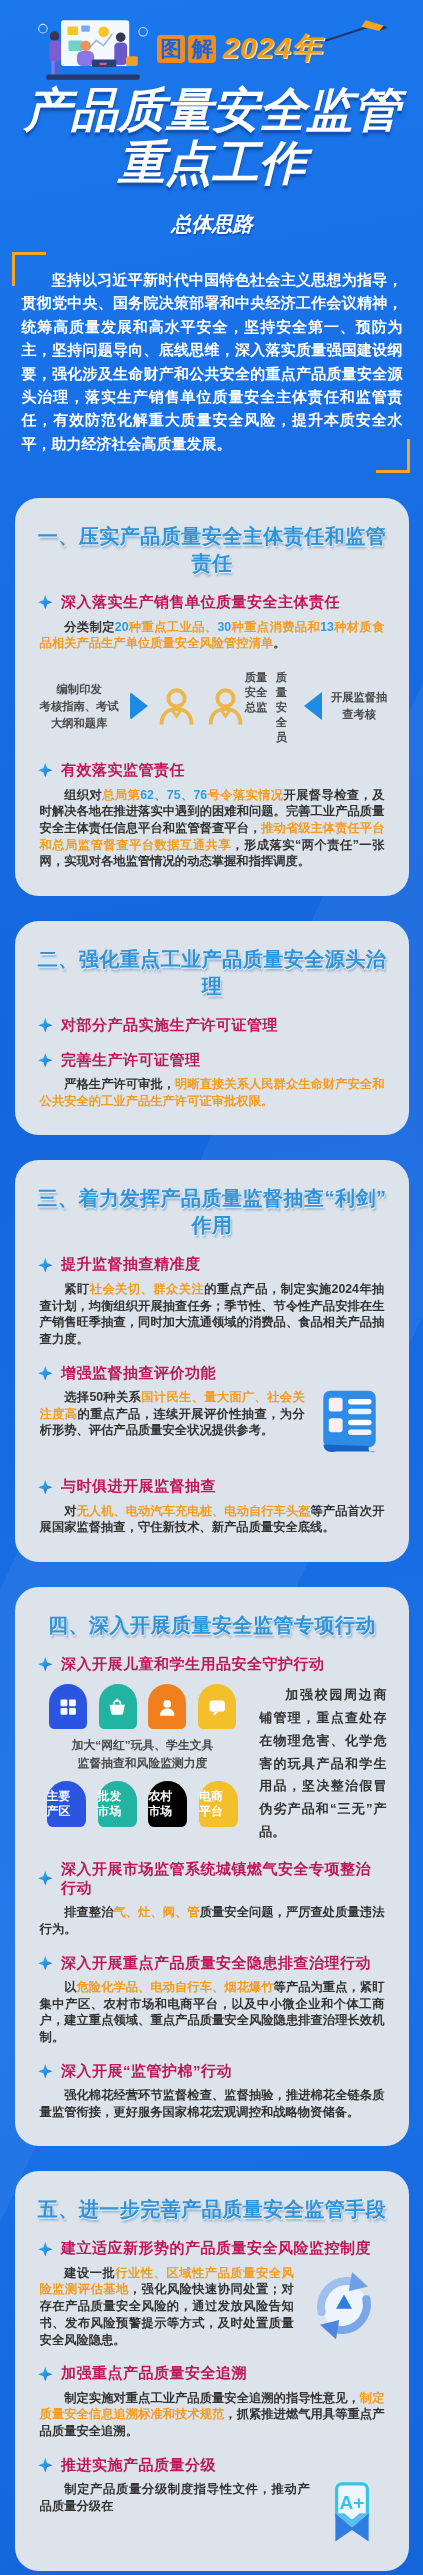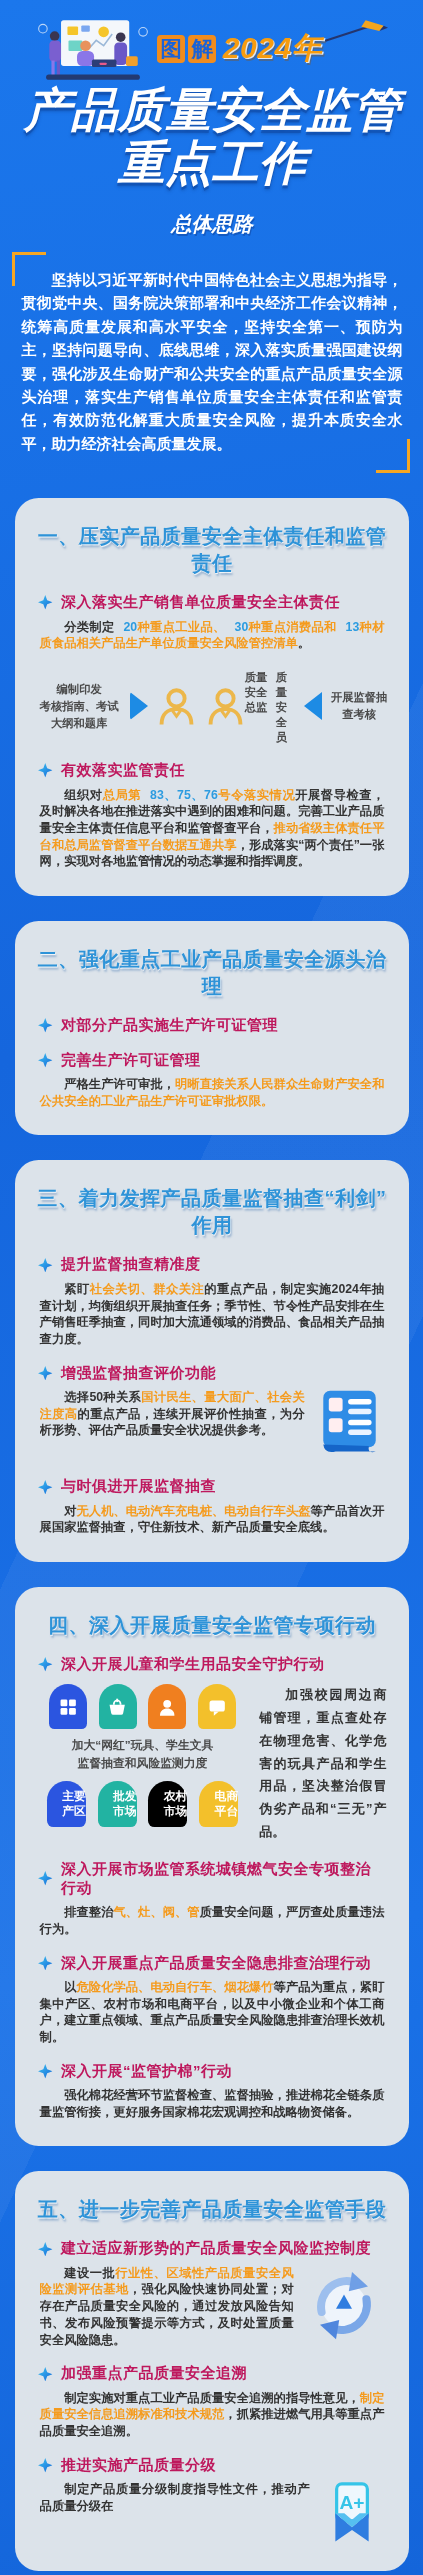--- a/index.html
+++ b/index.html
@@ -35,21 +35,21 @@
   .card::before{content:"";position:absolute;left:9.7px;top:-5.4px;right:32px;height:21.4px;
     background:rgba(10,60,150,.28);border-radius:16px;z-index:-1;}
   .card-title{margin:0 0 5.4px;text-align:center;font-size:20px;font-weight:900;color:#2e93d8;letter-spacing:0.5px;
     text-shadow:0.5px 1.1px 0 rgba(255,255,255,.75),1.6px 2.7px 2.1px rgba(25,90,160,.35);}
   .bullet{display:flex;align-items:center;gap:8px;margin:16px 2.1px 2.1px;}
   .bullet .star{flex:0 0 auto;width:14.5px;height:14.5px;}
   .bullet h3{margin:0;font-size:15px;font-weight:800;color:#be185d;letter-spacing:0.5px;}
   .para{margin:6.4px 3.2px 3.2px;font-size:12.3px;line-height:1.36;font-weight:600;color:#333;
     text-align:justify;text-indent:2em;}
   .hl{color:#f59b1d;}
-  .num{color:#2d9ce0;margin-left:9px;}
+  .num{color:#2d9ce0;}
   .flow{overflow:hidden;margin:3.2px 3.2px 0;}
   .flow .ficon{float:right;margin:2.1px 0 4.3px 10.7px;}
   .flow .para{margin:3.2px 0 0;}
   
   .diagram{display:flex;align-items:center;justify-content:center;gap:8.6px;margin:15px 0 5.4px;}
   .dg-label{font-size:11.3px;font-weight:700;color:#4a4a4a;text-align:center;line-height:1.5;}
   .arr{width:0;height:0;border-top:14px solid transparent;border-bottom:14px solid transparent;}
   .arr.r{border-left:18px solid #1d8be4;border-radius:3.2px;}
   .arr.l{border-right:18px solid #1d8be4;}
   .persons{display:flex;flex-direction:row;align-items:center;}
@@ -57,21 +57,21 @@
   .person-row svg{width:39px;height:39px;}
   .person-caption{display:flex;gap:7.5px;margin-top:3.2px;}
   .person-caption span{font-size:11.3px;font-weight:700;color:#4a4a4a;}
   
   .panel{display:flex;gap:11.8px;margin:10.7px 1.1px 4.3px;}
   .panel-left{flex:0 0 210px;}
   .arch-row{display:flex;justify-content:center;gap:11.8px;}
   .arch{width:38px;height:45px;border-radius:19px 19px 5.4px 5.4px;display:flex;align-items:center;justify-content:center;}
   .arch svg{width:20.4px;height:20.4px;}
   .arch-badge{width:39px;height:46px;border-radius:19.3px 19.3px 6.4px 6.4px;display:flex;flex-direction:column;
-    align-items:flex-end;justify-content:center;color:#fff;font-size:11.8px;font-weight:800;line-height:1.25;}
+    align-items:flex-start;justify-content:center;color:#fff;font-size:11.8px;font-weight:800;line-height:1.25;}
   .panel-caption{margin:7.5px 0 8.6px;text-align:center;font-size:11.8px;font-weight:700;color:#4a4a4a;line-height:1.5;}
   .panel-right{flex:1;}
   .panel-right .para{margin:0;font-size:13px;line-height:1.75;}
 </style>
 </head>
 <body>
 
 <svg width="0" height="0" style="position:absolute">
   <defs>
     <linearGradient id="gblue" x1="0" y1="0" x2="1" y2="1">
@@ -165,21 +165,21 @@
       </div>
       <div class="arr l"></div>
       <div class="dg-label">开展监督抽查考核</div>
     </div>
     <div class="bullet">
       <svg class="star" viewBox="0 0 27 27" width="14.5" height="14.5">
           <use href="#star4"></use>
         </svg>
       <h3>有效落实监管责任</h3>
     </div>
-    <p class="para"><span>组织对</span><span class="hl">总局第</span><span class="num">83、75、76</span><span class="hl">号令落实情况</span><span>开展督导检查，及时解决各地在推进落实中遇到的困难和问题。完善工业产品质量安全主体责任信息平台和监管督查平台，</span><span class="hl">推动省级主体责任平台和总局监管督查平台数据互通共享</span><span>，形成落实“两个责任”一张网，实现对各地监管情况的动态掌握和指挥调度。</span></p>
+    <p class="para"><span>组织对</span><span class="hl">总局第</span><span class="num">62、75、76</span><span class="hl">号令落实情况</span><span>开展督导检查，及时解决各地在推进落实中遇到的困难和问题。完善工业产品质量安全主体责任信息平台和监管督查平台，</span><span class="hl">推动省级主体责任平台和总局监管督查平台数据互通共享</span><span>，形成落实“两个责任”一张网，实现对各地监管情况的动态掌握和指挥调度。</span></p>
   </section>
 
   <section class="card">
     <h2 class="card-title">二、强化重点工业产品质量安全源头治理</h2>
     <div class="bullet">
       <svg class="star" viewBox="0 0 27 27" width="14.5" height="14.5">
           <use href="#star4"></use>
         </svg>
       <h3>对部分产品实施生产许可证管理</h3>
     </div>

